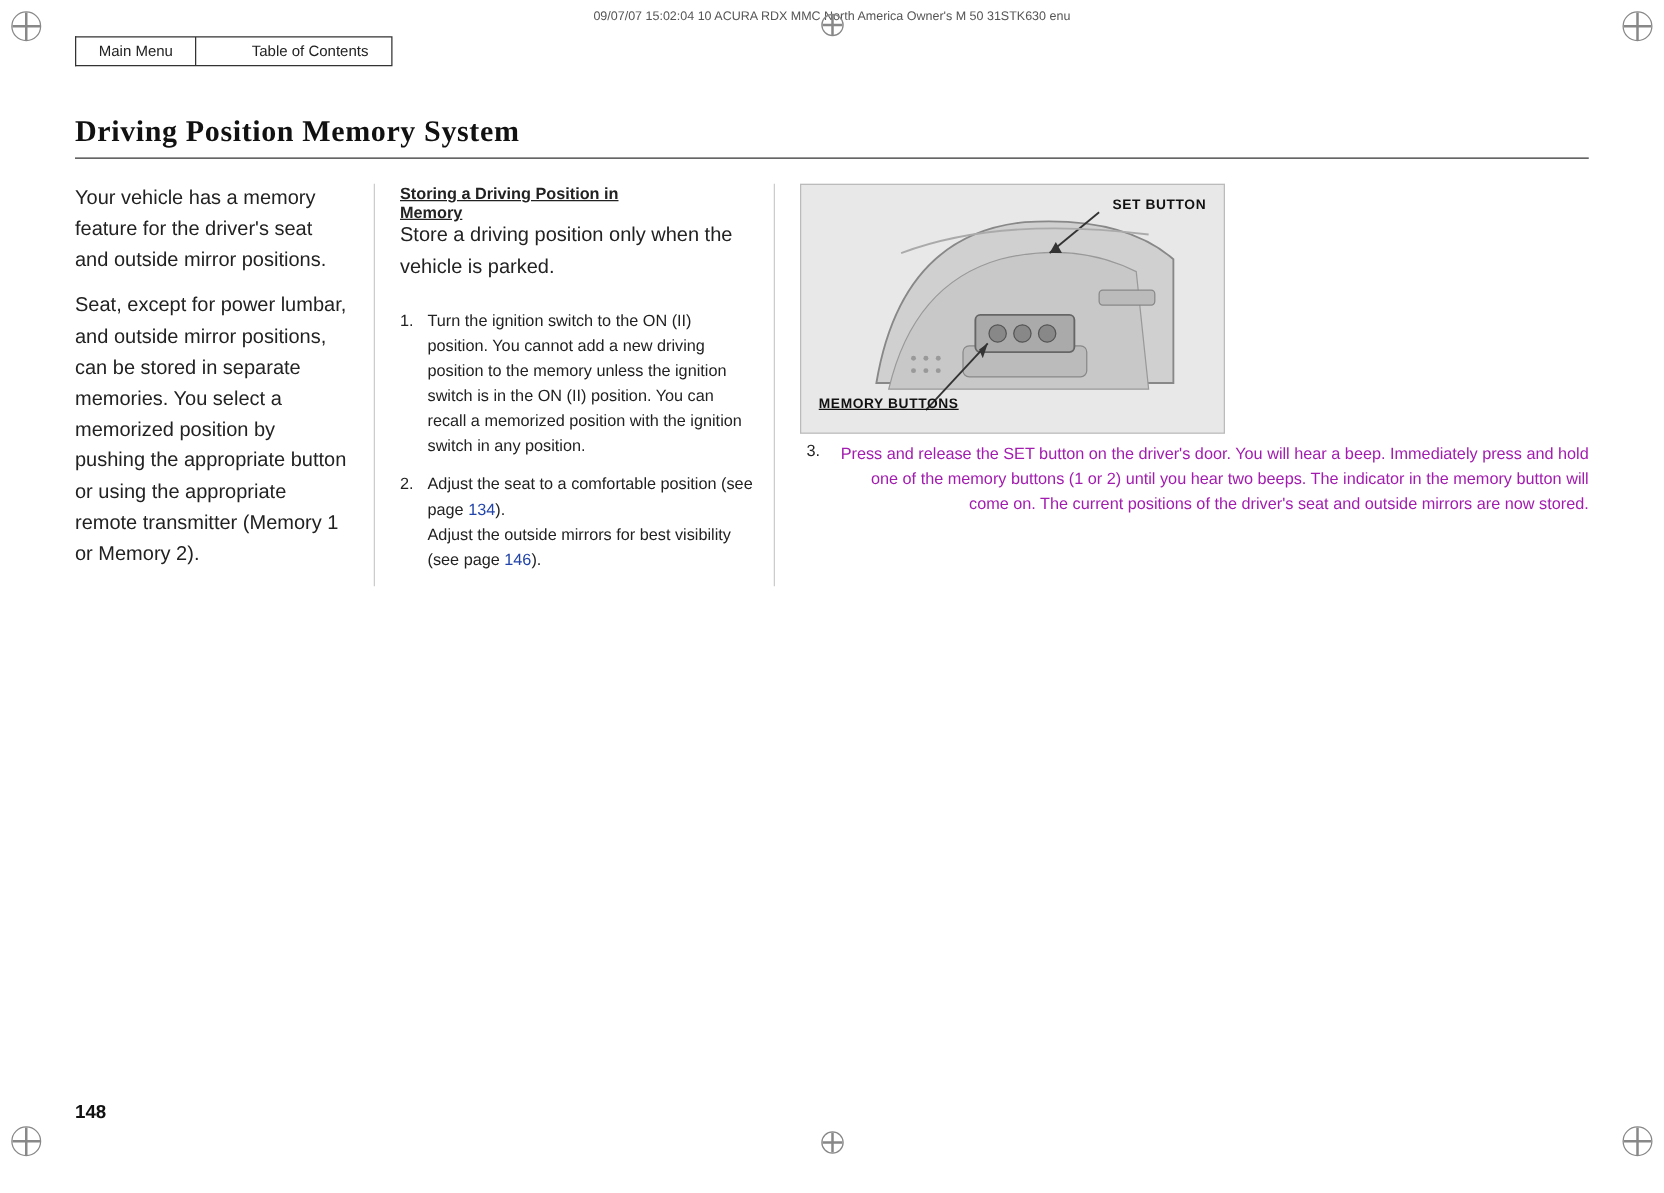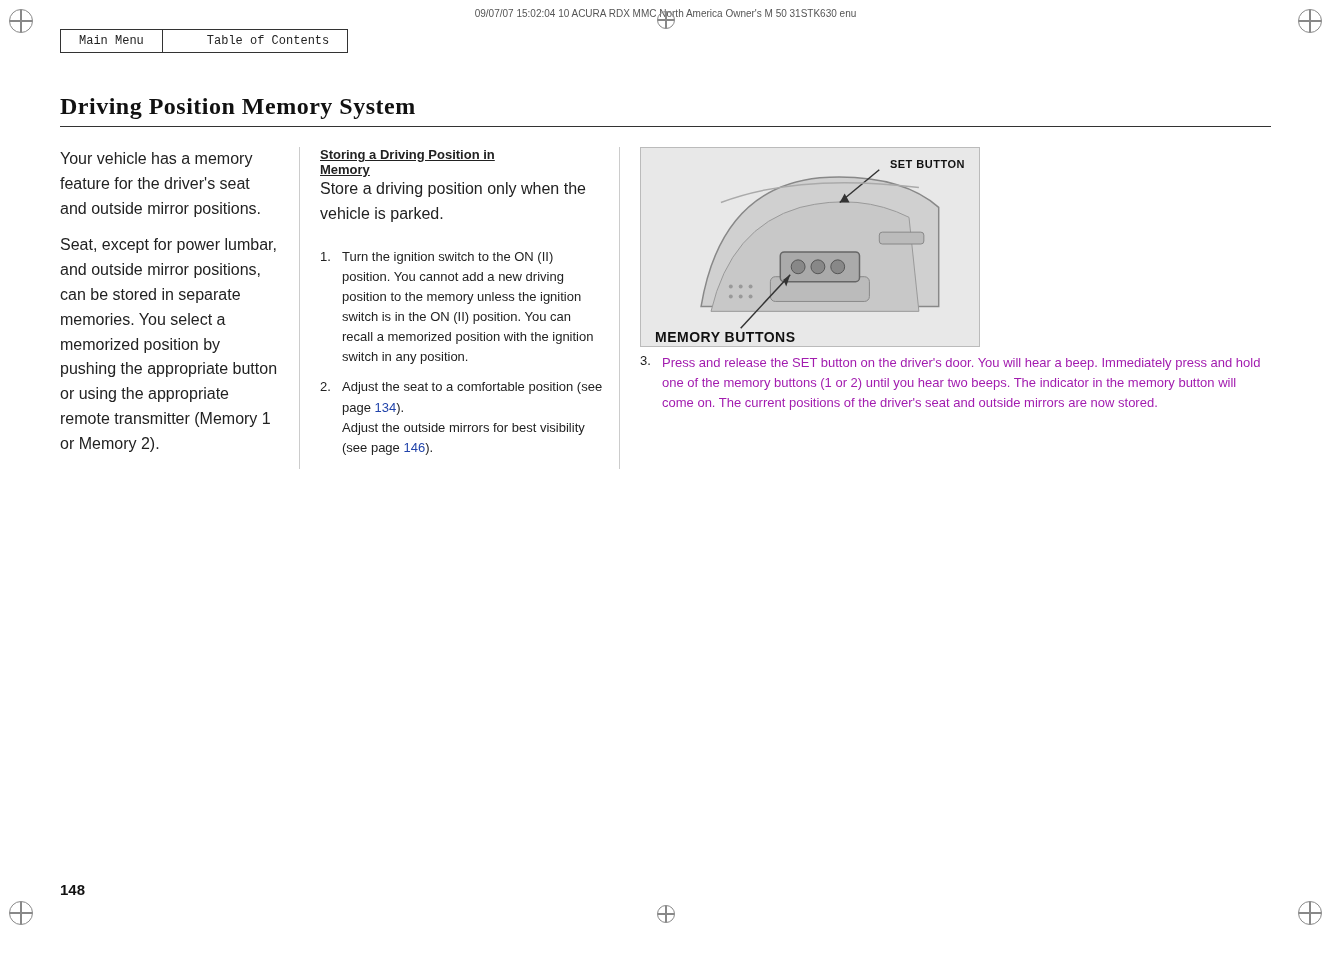--- a/index.html
+++ b/index.html
@@ -106,21 +106,20 @@
       gap: 0;
     }
 
     .nav-btn {
       border: 1.5px solid #333;
       background: #fff;
       padding: 4px 18px;
       font-size: 12px;
       cursor: pointer;
       color: #222;
-      font-family: Liberation Mono, monospace;
     }
 
     .nav-btn.main-menu {
       border-right: none;
     }
 
     .nav-btn.toc {
       border-left: 1.5px solid #333;
       padding-left: 44px;
     }
@@ -156,20 +155,21 @@
       min-width: 320px;
       padding-left: 20px;
       padding-right: 16px;
       border-right: 1.5px solid #ccc;
     }
 
     
     .right-col {
       flex: 1;
       padding-left: 20px;
+      text-align: right;
     }
 
     
     .body-text {
       font-size: 16px;
       line-height: 1.55;
       color: #222;
       margin-bottom: 12px;
     }
 
@@ -220,26 +220,27 @@
       top: 10px;
       right: 14px;
       font-size: 11px;
       font-weight: bold;
       letter-spacing: 0.5px;
       color: #111;
     }
 
     .image-label-bottom {
       position: absolute;
-      bottom: 1px;
+      bottom: 17px;
       left: 14px;
-      font-size: 14px;
+      font-size: 11px;
       font-weight: bold;
       letter-spacing: 0.5px;
       color: #111;
+      text-decoration: underline;
     }
 
     
     .seat-illustration {
       width: 100%;
       height: 100%;
     }
 
     
     .step3-text {

